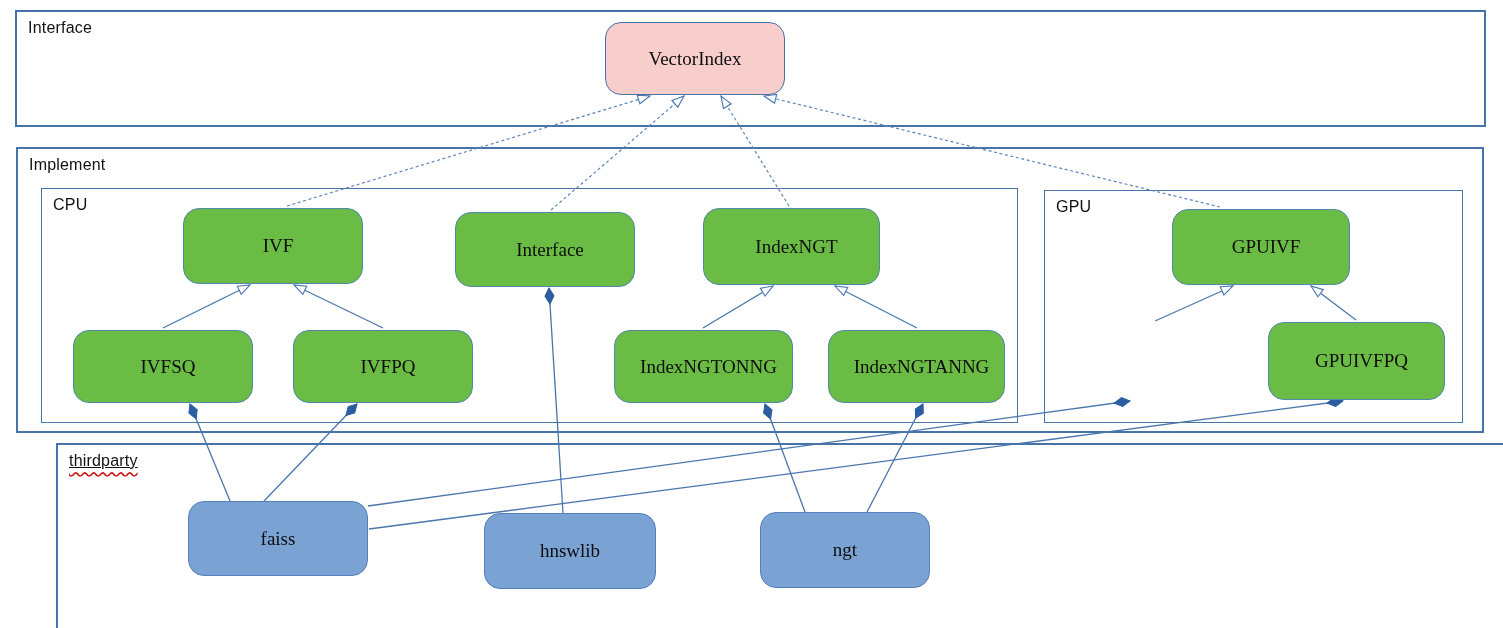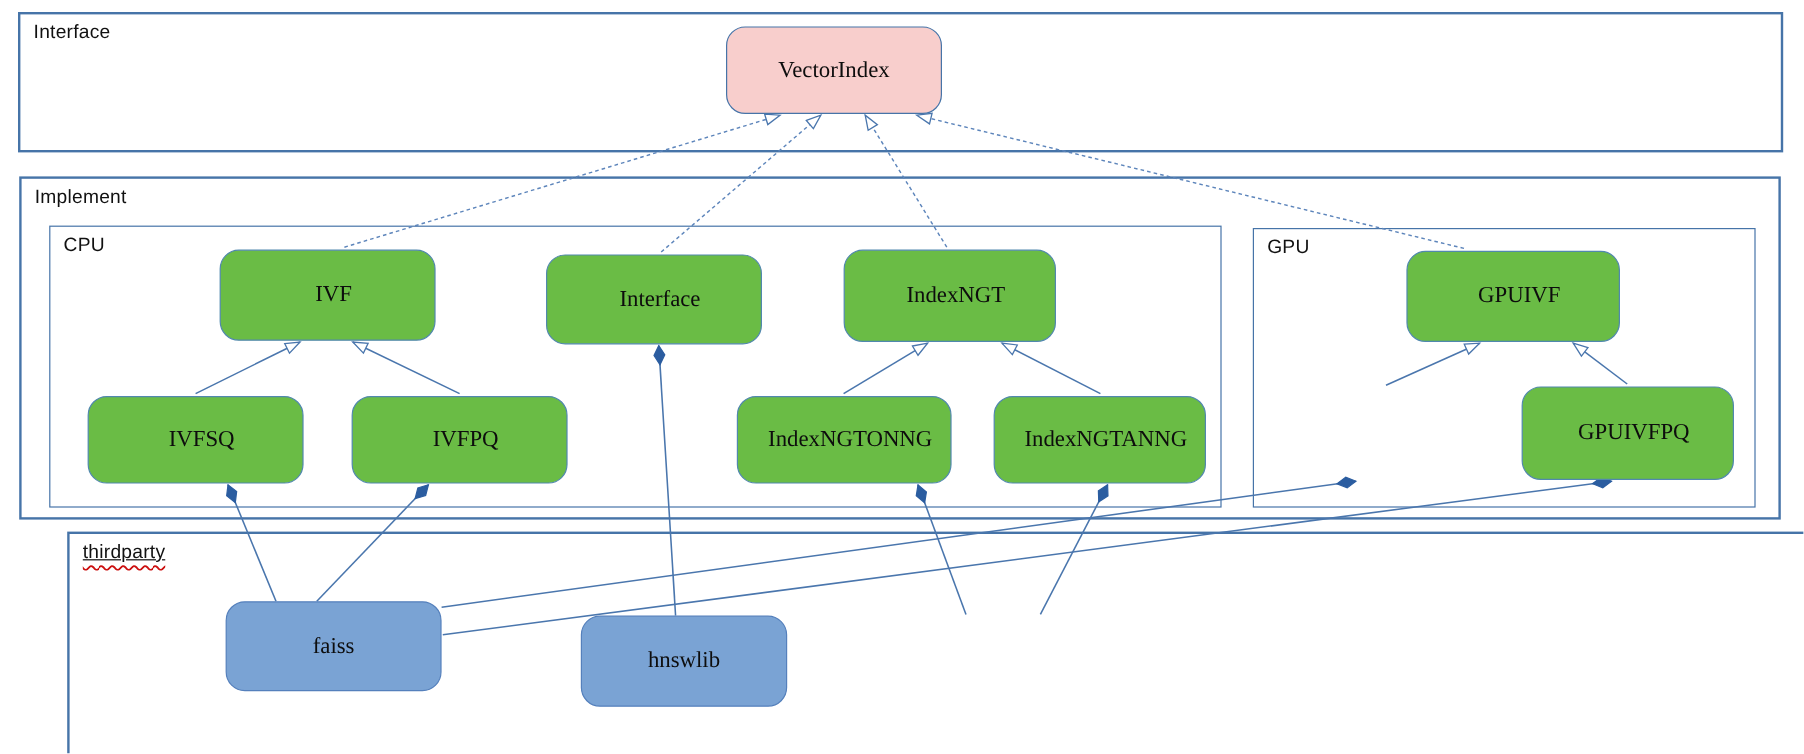--- a/index.html
+++ b/index.html
@@ -101,14 +101,15 @@
   <div class="node green" style="left:1172px; top:209px; width:178px; height:76px;text-align:right;">GPUIVF</div>
 
   <div class="node green" style="left:293px;  top:330px; width:180px; height:73px;">IVFPQ</div>
   <div class="node green" style="left:73px;   top:330px; width:180px; height:73px;">IVFSQ</div>
   <div class="node green" style="left:614px;  top:330px; width:179px; height:73px;">IndexNGTONNG</div>
   <div class="node green" style="left:828px;  top:330px; width:177px; height:73px;">IndexNGTANNG</div>
   <div class="node green" style="left:1268px; top:322px; width:177px; height:78px;">GPUIVFPQ</div>
 
   <div class="node blue" style="left:188px;  top:501px; width:180px; height:75px;">faiss</div>
   <div class="node blue" style="left:484px;  top:513px; width:172px; height:76px;">hnswlib</div>
+  <div class="node blue" style="left:760px;  top:512px; width:170px; height:76px;">ngt</div>
 
 </div>
 
 </body></html>

